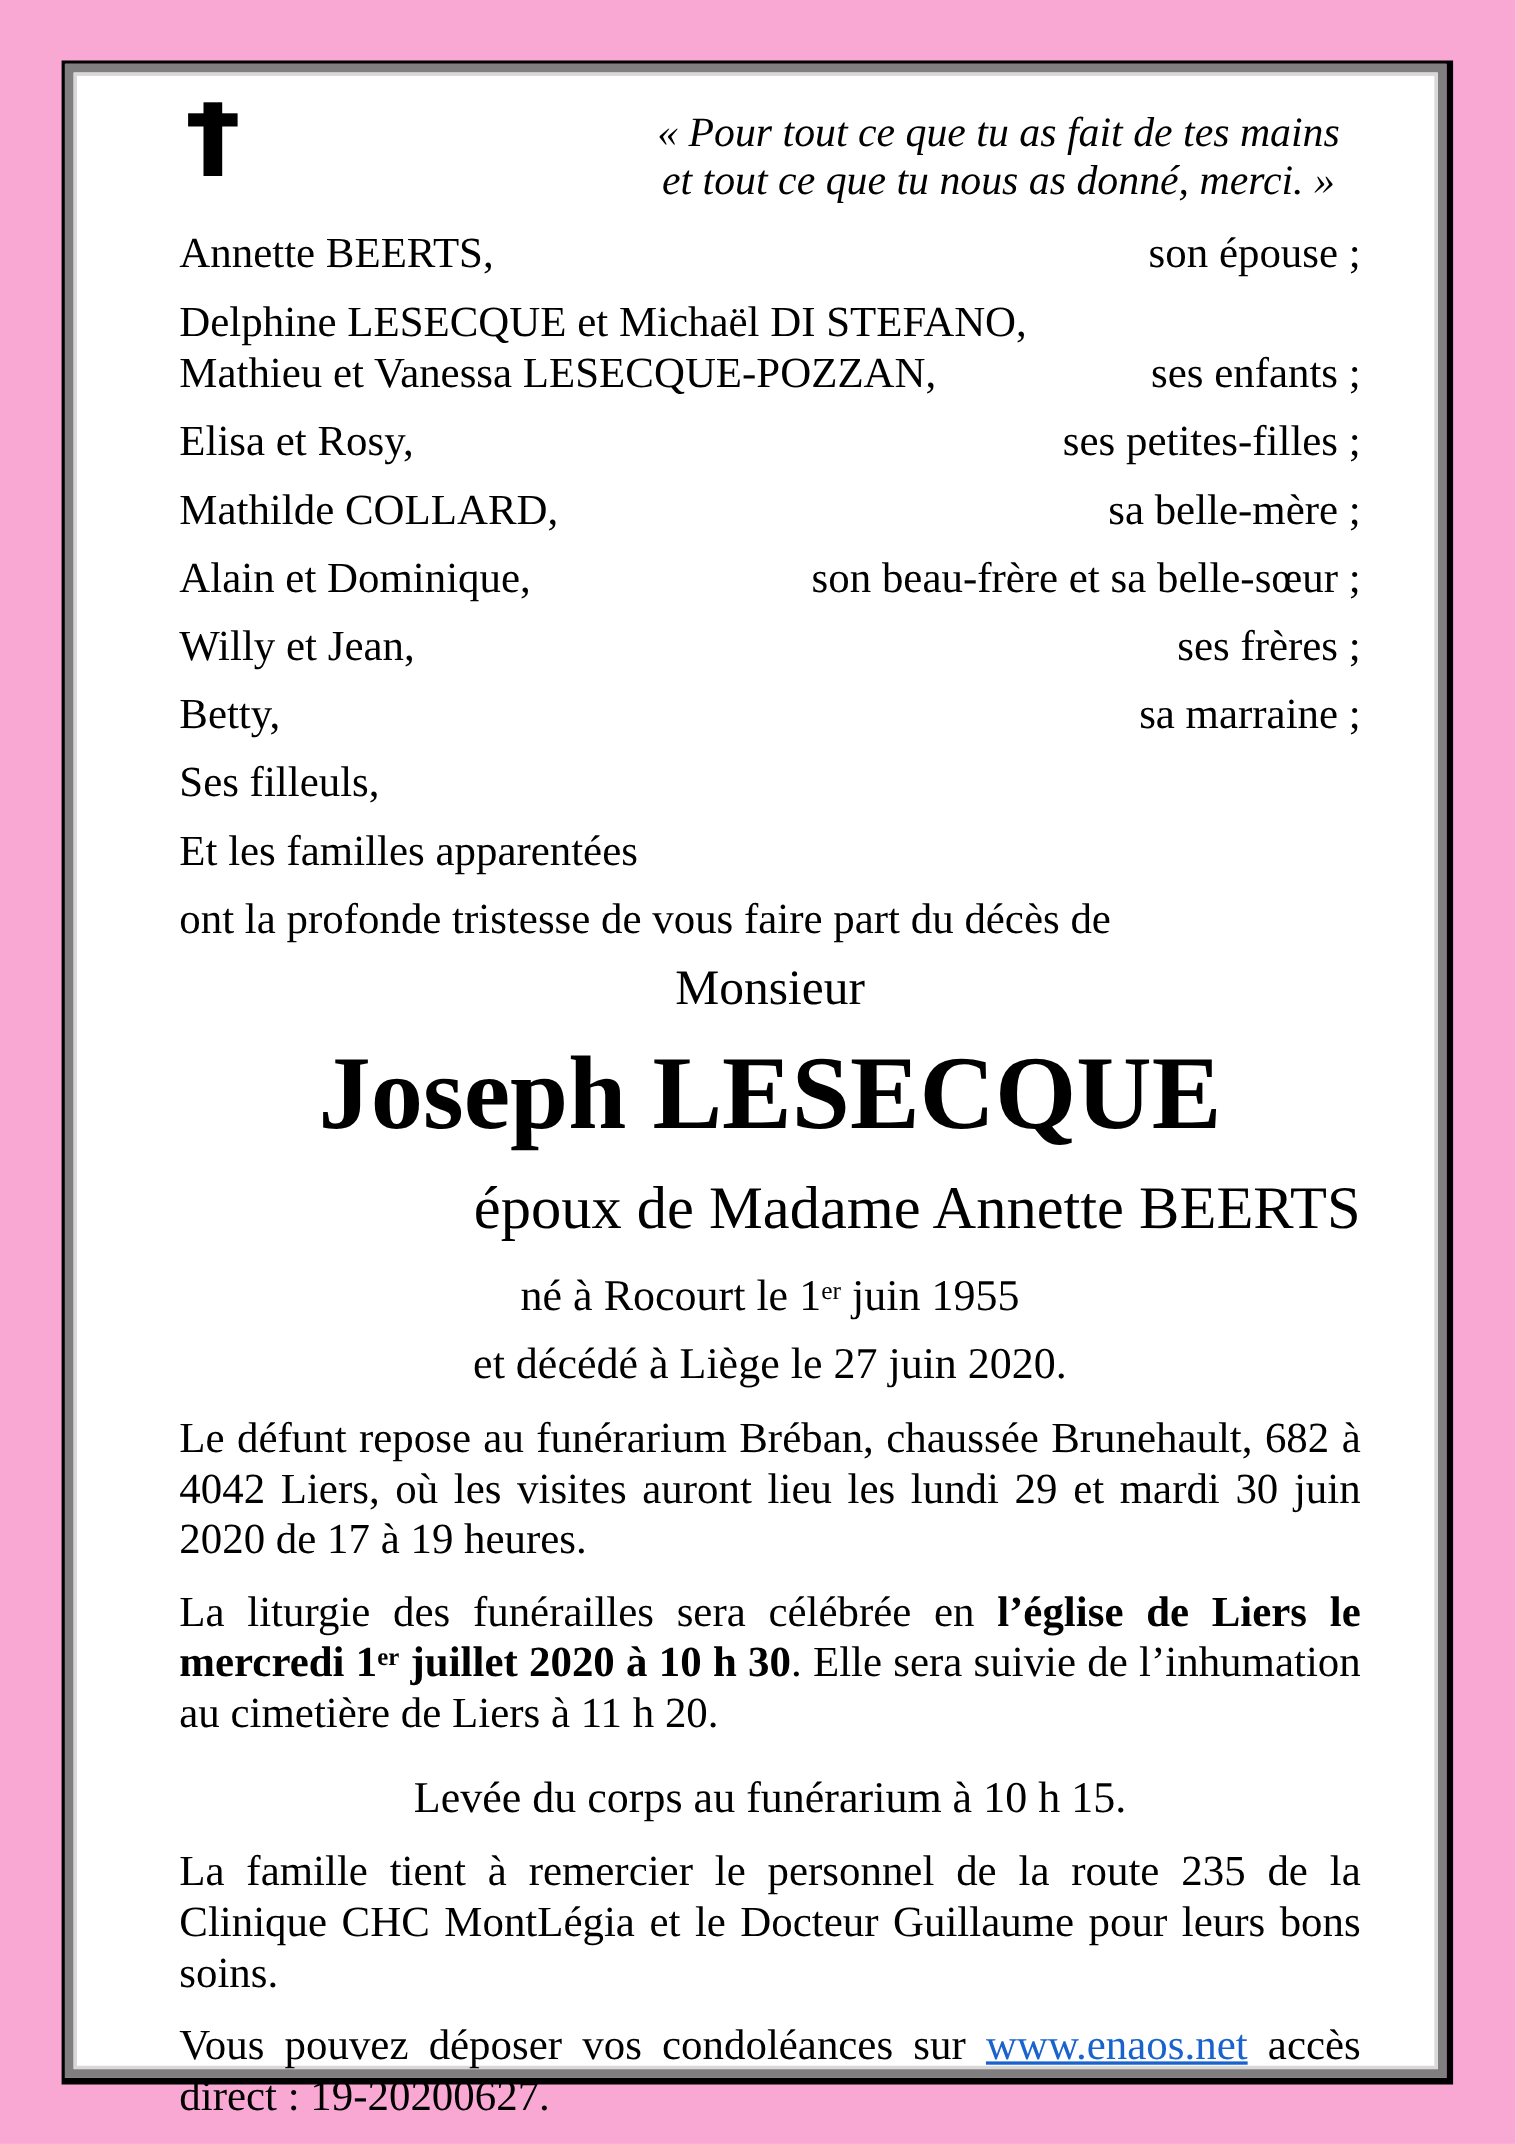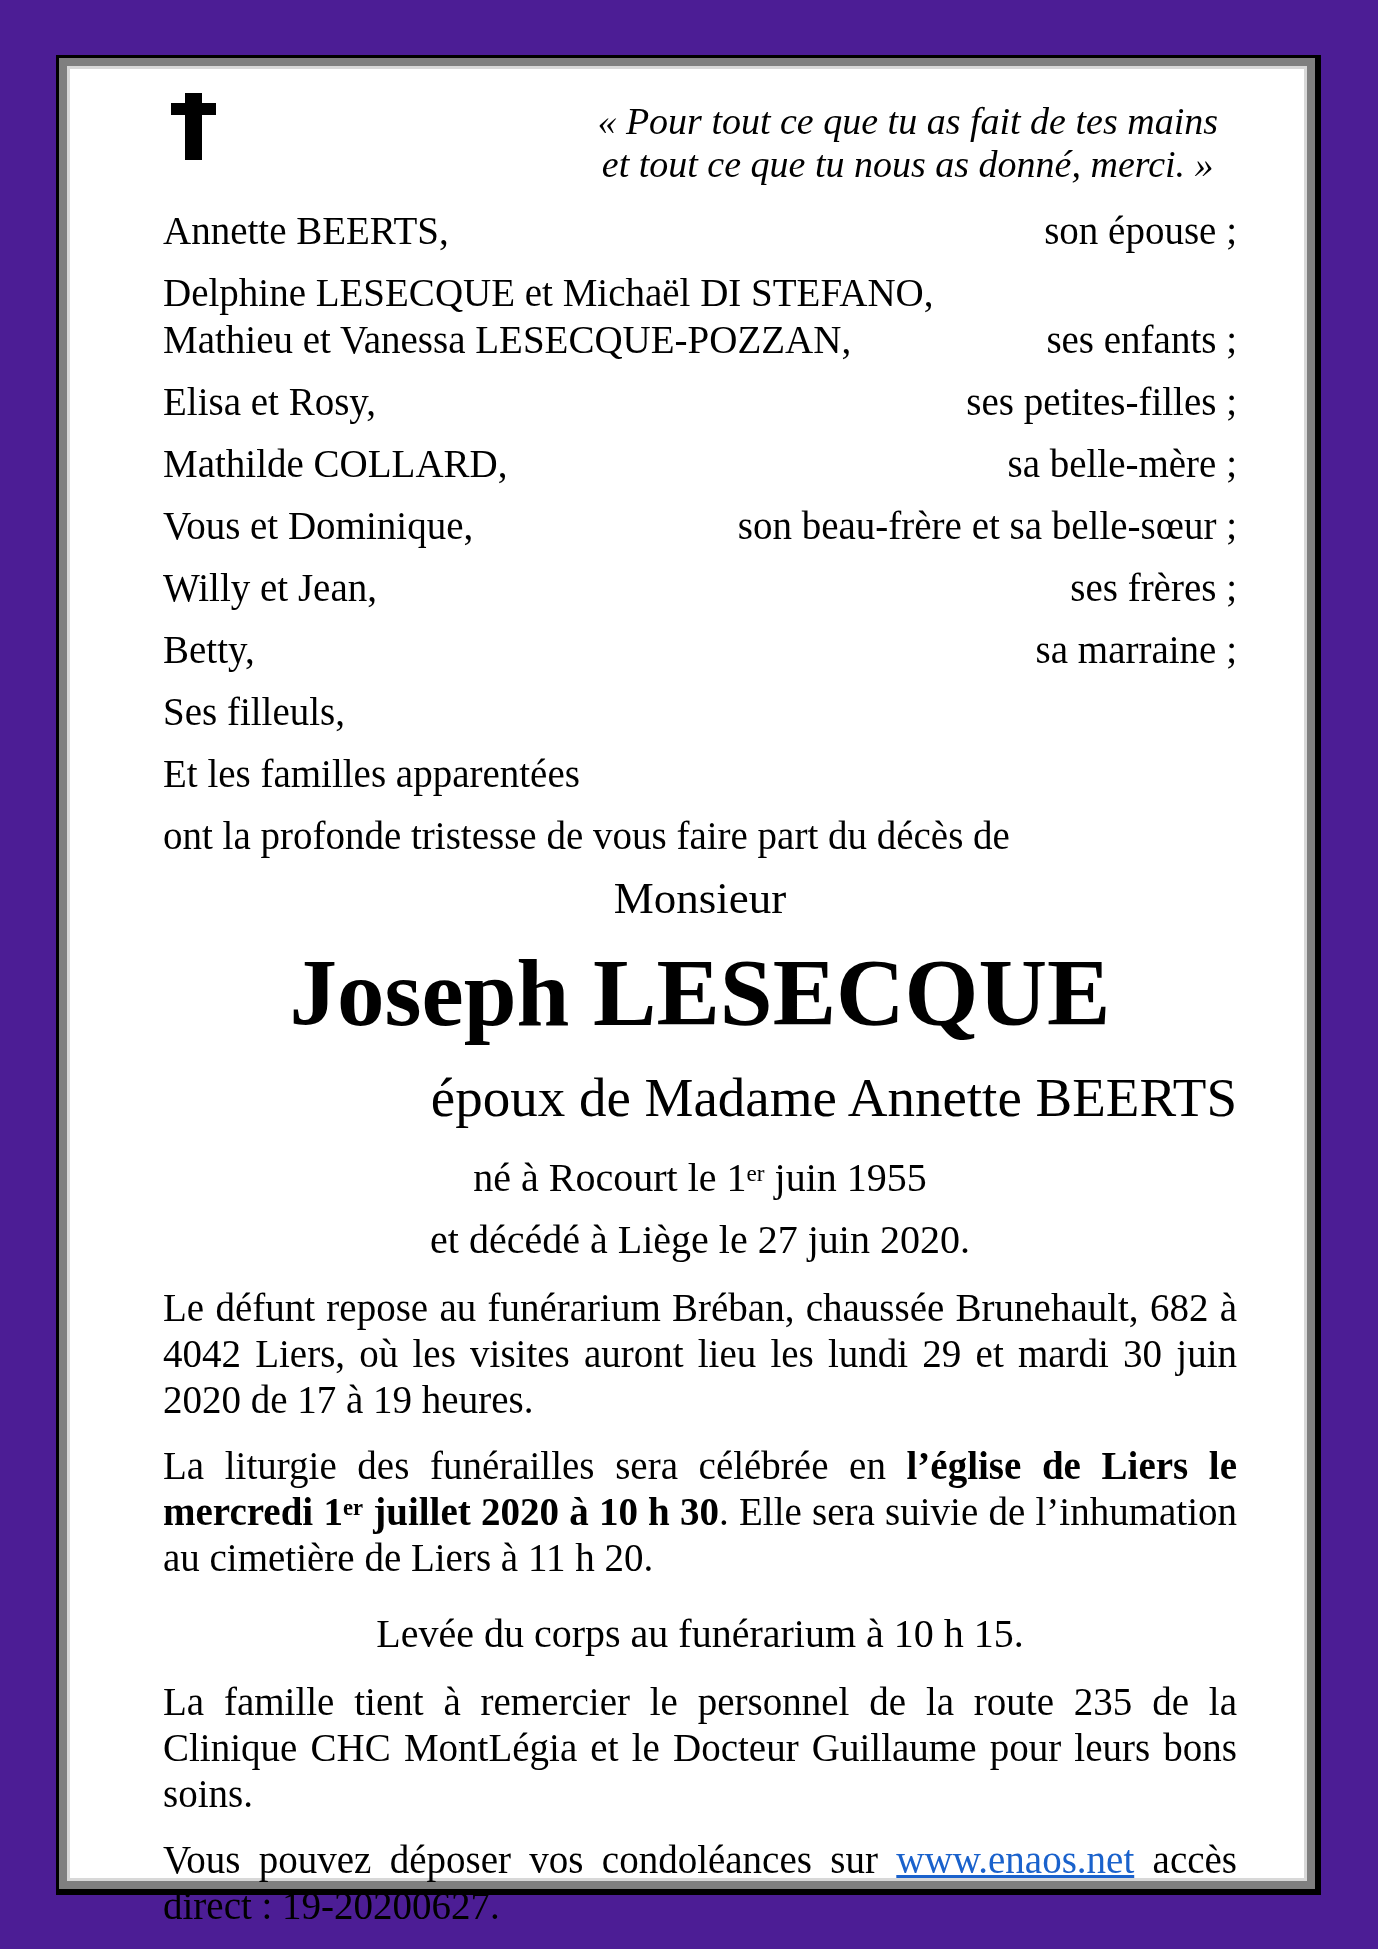--- a/index.html
+++ b/index.html
@@ -1,18 +1,18 @@
 <!DOCTYPE html>
 <html lang="fr"><head>
 <meta charset="utf-8">
 <style>
   html,body { margin:0; padding:0; background:#ffffff; }
   .page {
     position:relative; width:1378px; height:1949px;
-    background:#4c1d95; color:#000;
+    background:#f9a8d4; color:#000;
     font-family:"Liberation Serif","DejaVu Serif",serif;
     overflow:hidden;
   }
   .frame {
     position:absolute; left:56px; top:55px; width:1265px; height:1840px;
     box-sizing:border-box;
     border:3px solid #000;
     border-right-width:6px; border-bottom-width:6px;
   }
   .frame-mid { width:100%; height:100%; box-sizing:border-box; border:8px solid #7f7f7f; }
@@ -86,21 +86,21 @@
             <div class="family-relation">ses petites-filles ;</div>
           </div>
           <div class="family-row">
             <div class="family-names">
                 <div>Mathilde COLLARD,</div>
               </div>
             <div class="family-relation">sa belle-mère ;</div>
           </div>
           <div class="family-row">
             <div class="family-names">
-                <div>Vous et Dominique,</div>
+                <div>Alain et Dominique,</div>
               </div>
             <div class="family-relation">son beau-frère et sa belle-sœur ;</div>
           </div>
           <div class="family-row">
             <div class="family-names">
                 <div>Willy et Jean,</div>
               </div>
             <div class="family-relation">ses frères ;</div>
           </div>
           <div class="family-row">

